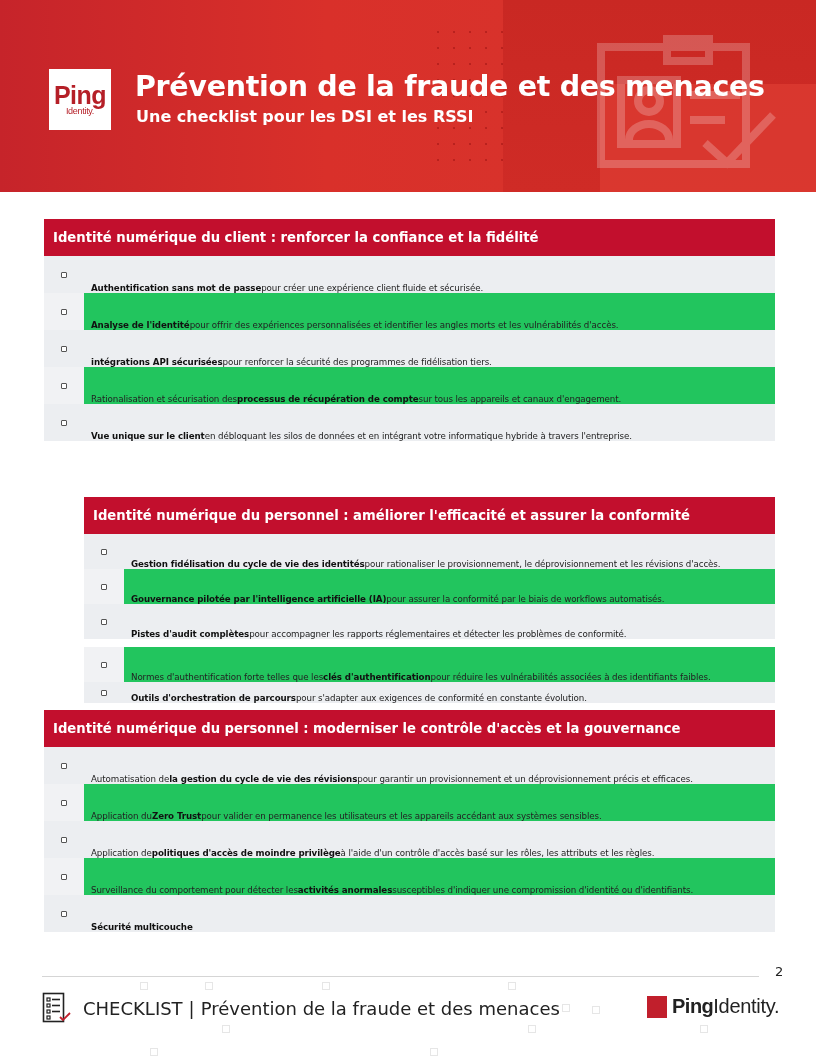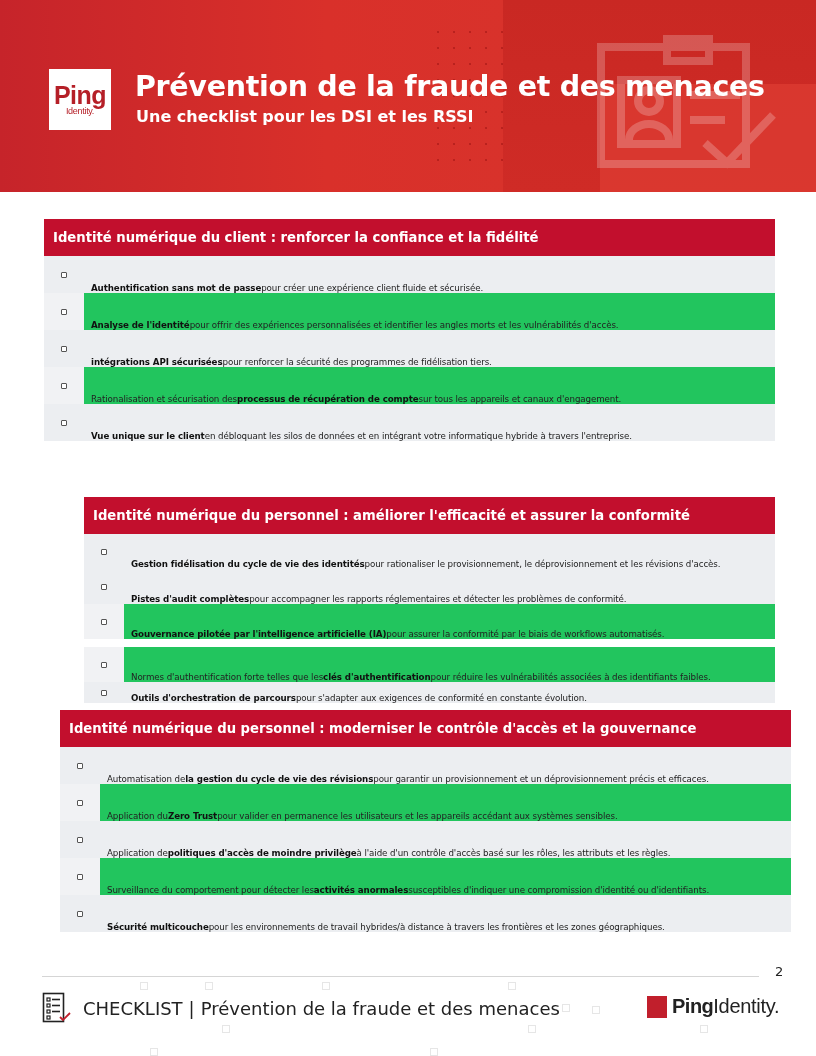--- a/index.html
+++ b/index.html
@@ -156,38 +156,38 @@
   <div class="row shaded" style="height:35px;">
     <div class="cb-cell">
         <div class="checkbox"></div>
       </div>
     <div class="text-cell">
         <span></span>
         <b>Gestion fidélisation du cycle de vie des identités</b>
         <span> pour rationaliser le provisionnement, le déprovisionnement et les révisions d'accès.</span>
       </div>
   </div>
+  <div class="row plain" style="height:35px;">
+    <div class="cb-cell">
+        <div class="checkbox"></div>
+      </div>
+    <div class="text-cell">
+        <span></span>
+        <b>Gouvernance pilotée par l'intelligence artificielle (IA)</b>
+        <span> pour assurer la conformité par le biais de workflows automatisés.</span>
+      </div>
+  </div>
   <div class="row shaded" style="height:35px;">
     <div class="cb-cell">
         <div class="checkbox"></div>
       </div>
     <div class="text-cell">
         <span></span>
         <b>Pistes d'audit complètes</b>
         <span> pour accompagner les rapports réglementaires et détecter les problèmes de conformité.</span>
-      </div>
-  </div>
-  <div class="row plain" style="height:35px;">
-    <div class="cb-cell">
-        <div class="checkbox"></div>
-      </div>
-    <div class="text-cell">
-        <span></span>
-        <b>Gouvernance pilotée par l'intelligence artificielle (IA)</b>
-        <span> pour assurer la conformité par le biais de workflows automatisés.</span>
       </div>
   </div>
   <div class="row plain" style="height:35px;margin-top:8px;">
     <div class="cb-cell">
         <div class="checkbox"></div>
       </div>
     <div class="text-cell">
         <span>Normes d'authentification forte telles que les </span>
         <b>clés d'authentification</b>
         <span> pour réduire les vulnérabilités associées à des identifiants faibles.</span>
@@ -198,21 +198,21 @@
         <div class="checkbox"></div>
       </div>
     <div class="text-cell">
         <span></span>
         <b>Outils d'orchestration de parcours</b>
         <span> pour s'adapter aux exigences de conformité en constante évolution.</span>
       </div>
   </div>
 </div>
 
-<div class="section" style="top:710px;margin-left:16px;">
+<div class="section" style="top:710px;">
   <div class="section-header">Identité numérique du personnel : moderniser le contrôle d'accès et la gouvernance</div>
   <div class="row shaded">
     <div class="cb-cell">
         <div class="checkbox"></div>
       </div>
     <div class="text-cell">
         <span>Automatisation de </span>
         <b>la gestion du cycle de vie des révisions</b>
         <span> pour garantir un provisionnement et un déprovisionnement précis et efficaces.</span>
       </div>
@@ -247,21 +247,20 @@
         <span> susceptibles d'indiquer une compromission d'identité ou d'identifiants.</span>
       </div>
   </div>
   <div class="row shaded">
     <div class="cb-cell">
         <div class="checkbox"></div>
       </div>
     <div class="text-cell">
         <span></span>
         <b>Sécurité multicouche</b>
-        <span> pour les environnements de travail hybrides/à distance à travers les frontières et les zones géographiques.</span>
       </div>
   </div>
 </div>
 
 <div class="faint-sq" style="left:140px;top:982px;"></div>
 <div class="faint-sq" style="left:205px;top:982px;"></div>
 <div class="faint-sq" style="left:322px;top:982px;"></div>
 <div class="faint-sq" style="left:508px;top:982px;"></div>
 <div class="faint-sq" style="left:562px;top:1004px;"></div>
 <div class="faint-sq" style="left:592px;top:1006px;"></div>

